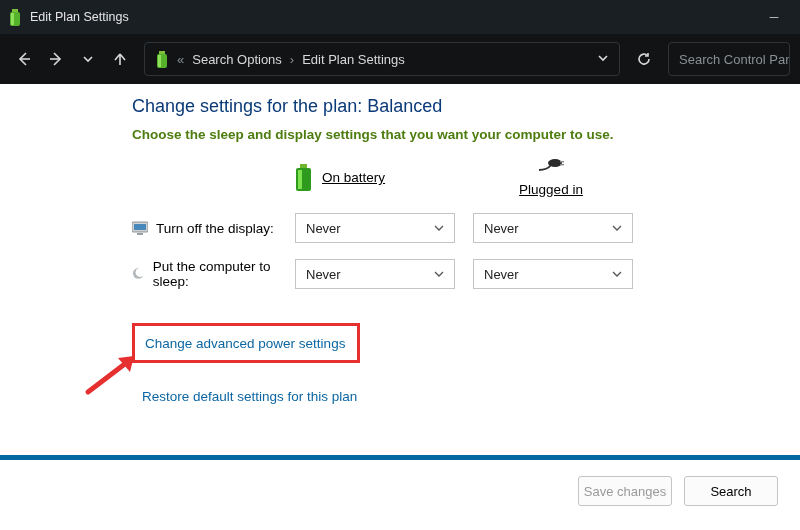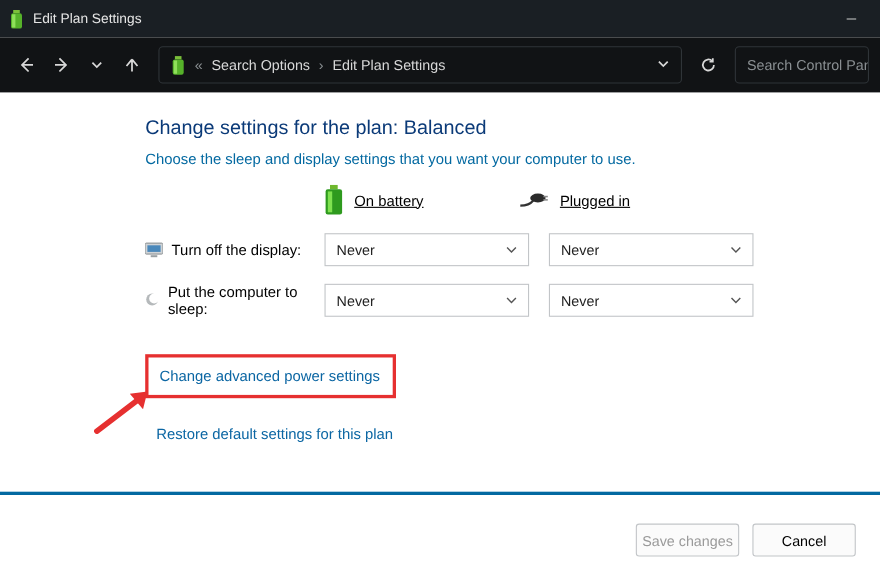--- a/index.html
+++ b/index.html
@@ -14,48 +14,48 @@
     
     .navbar { height: 50px; background: #111315; color: #d8d8d8; display: flex; align-items: center; padding: 0 10px; gap: 4px; font-size: 13px; }
     .nav-arrow, .nav-dd, .nav-up, .nav-refresh { width: 28px; height: 28px; display:flex; align-items:center; justify-content:center; color:#d8d8d8; }
     .nav-arrow svg, .nav-dd svg, .nav-up svg, .nav-refresh svg { display:block; }
     .addr { flex: 1; height: 34px; border: 1px solid #2f3438; border-radius: 4px; display: flex; align-items: center; padding: 0 10px; margin: 0 6px; color:#d8d8d8; gap:8px; }
     .addr .addr-icon { width:14px; height:16px; }
     .addr .sep { color:#8a8f92; }
     .searchbox { width: 122px; height: 34px; border: 1px solid #2f3438; border-radius: 4px; display:flex; align-items:center; padding:0 10px; color:#8a8f92; margin-left:6px; overflow:hidden; white-space:nowrap; }
 
     
-    .content { padding: 22px 0 0 132px; color: #000; }
+    .content { padding: 12px 0 0 132px; color: #000; }
     .heading { color: #0b3a78; font-size: 18px; font-weight: 400; margin-bottom: 10px; }
-    .subtext { font-size: 13.5px; color: #0369a1; margin-bottom: 16px; }
+    .subtext { font-size: 13.5px; color: #4d7c0f; margin-bottom: 16px; font-weight: bold; }
     .cols { display:flex; font-size:13.5px; margin-bottom:10px;text-decoration:underline; }
     .col-spacer { width: 163px; }
     .col { width: 160px; display:flex; align-items:center; gap:10px; justify-content:flex-start; }
-    .col + .col { margin-left: 16px; }
+    .col + .col { margin-left: 16px; flex-direction: column; }
     .battery-ico { width:17px; height:28px; }
     .plug-ico { width:28px; height:14px; }
 
     .row { display:flex; align-items:center; font-size:13.5px; margin: 16px 0; }
     .row .lbl { width: 163px; display:flex; align-items:center; gap:8px; color:#000; }
     .disp-ico { width:16px; height:14px; }
     .moon-ico { width:14px; height:14px; }
-    .sel { width: 186px; height: 30px; border: 1px solid #c2c5c8; display:flex; align-items:center; justify-content:space-between; padding: 0 10px; font-size:13px; color:#222; background:#fff; }
+    .sel { width: 160px; height: 30px; border: 1px solid #c2c5c8; display:flex; align-items:center; justify-content:space-between; padding: 0 10px; font-size:13px; color:#222; background:#fff; }
     .sel + .sel { margin-left: 18px; }
     .chev { color:#555; }
 
     .links { margin-top: 34px; }
     .link1wrap { display:inline-block; border: 3px solid #e63030; padding: 8px 12px 8px 10px; }
     .linktext { color: #0b66a3; font-size: 13.5px; cursor:pointer; }
     .link2 { margin-top: 24px; padding-left: 10px; }
 
     
     .redarrow { position:absolute; left: 84px; top: 350px; }
 
     
-    .footer { position:absolute; bottom:24px; left:0; right:0; border-top:3px solid #0369a1; padding: 26px 22px 0 0; display:flex; justify-content:flex-end; gap:12px; }
+    .footer { position:absolute; bottom:24px; left:0; right:0; border-top:5px solid #0369a1; padding: 16px 22px 0 0; display:flex; justify-content:flex-end; gap:12px; }
     .btn { min-width: 94px; height: 30px; border:1px solid #c2c5c8; border-radius:3px; background:#fbfbfb; font-size:13px; display:flex; align-items:center; justify-content:center; }
     .btn.disabled { color:#9a9a9a; }
   </style>
 </head>
 <body>
 
 <div class="titlebar">
   <span class="app-icon">
     <svg viewBox="0 0 14 18">
         <rect x="4" y="0" width="6" height="3" fill="#7bbf3a"></rect>
@@ -216,15 +216,15 @@
     <path d="M4 42 L46 10" stroke="#e63030" stroke-width="5" fill="none" stroke-linecap="round"></path>
     <path d="M34 8 L50 6 L46 22 Z" fill="#e63030"></path>
   </svg>
 </div>
 
 <div class="footer">
   <div class="btn disabled">
     <span>Save changes</span>
   </div>
   <div class="btn">
-    <span>Cancel</span>
+    <span>Search</span>
   </div>
 </div>
 
 </body></html>

